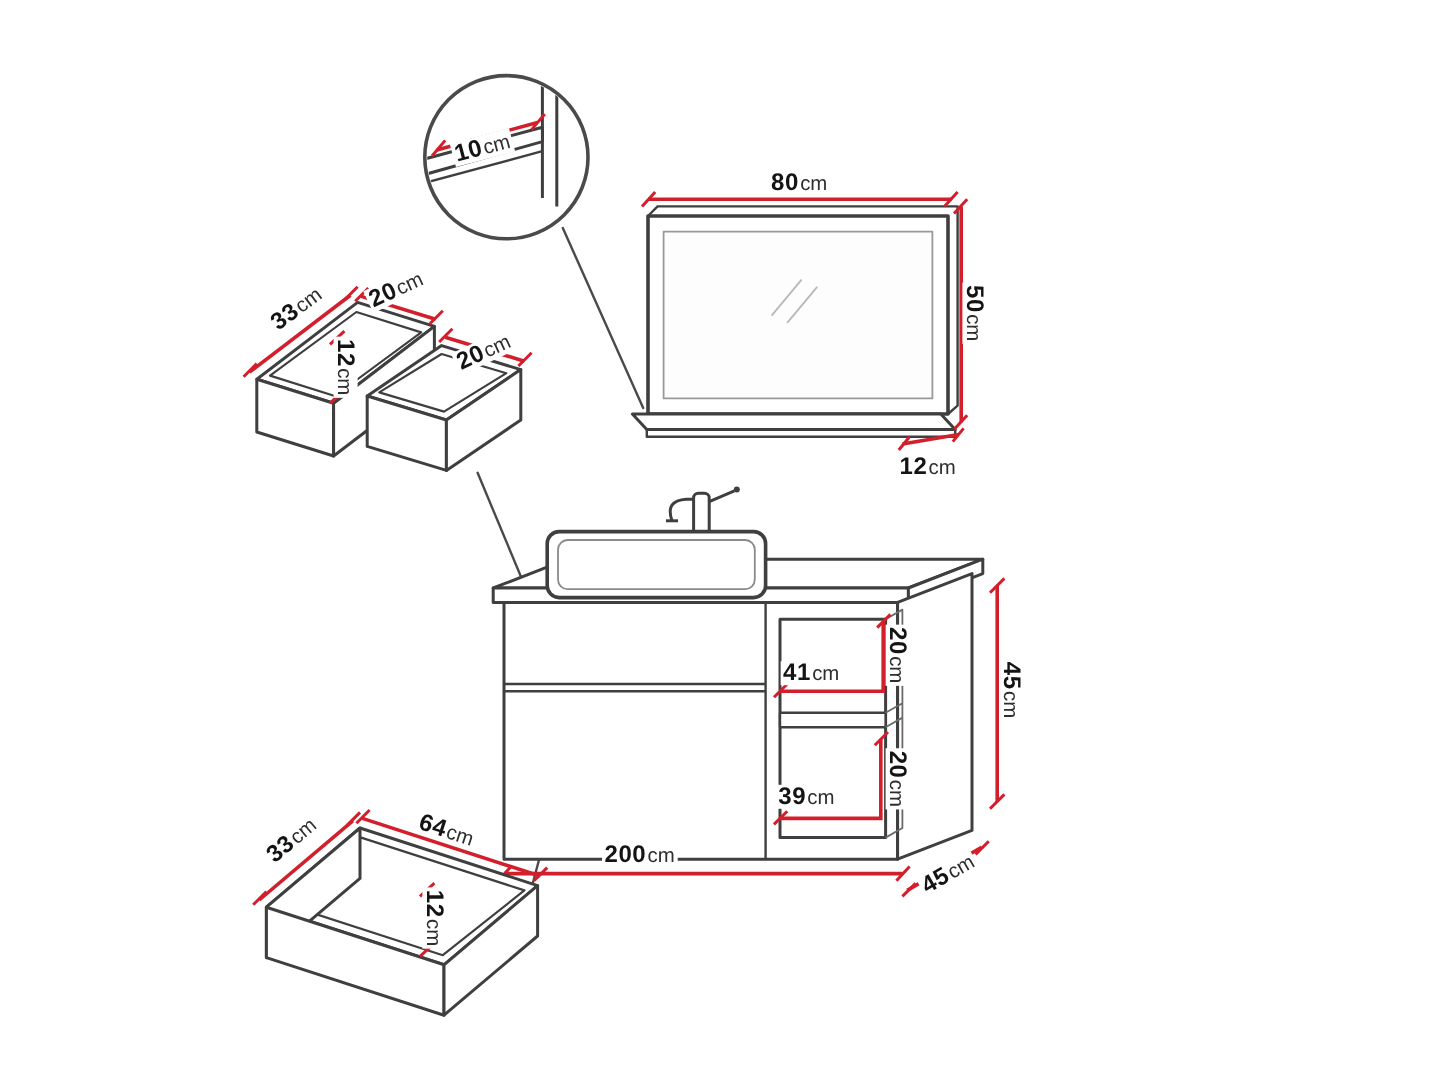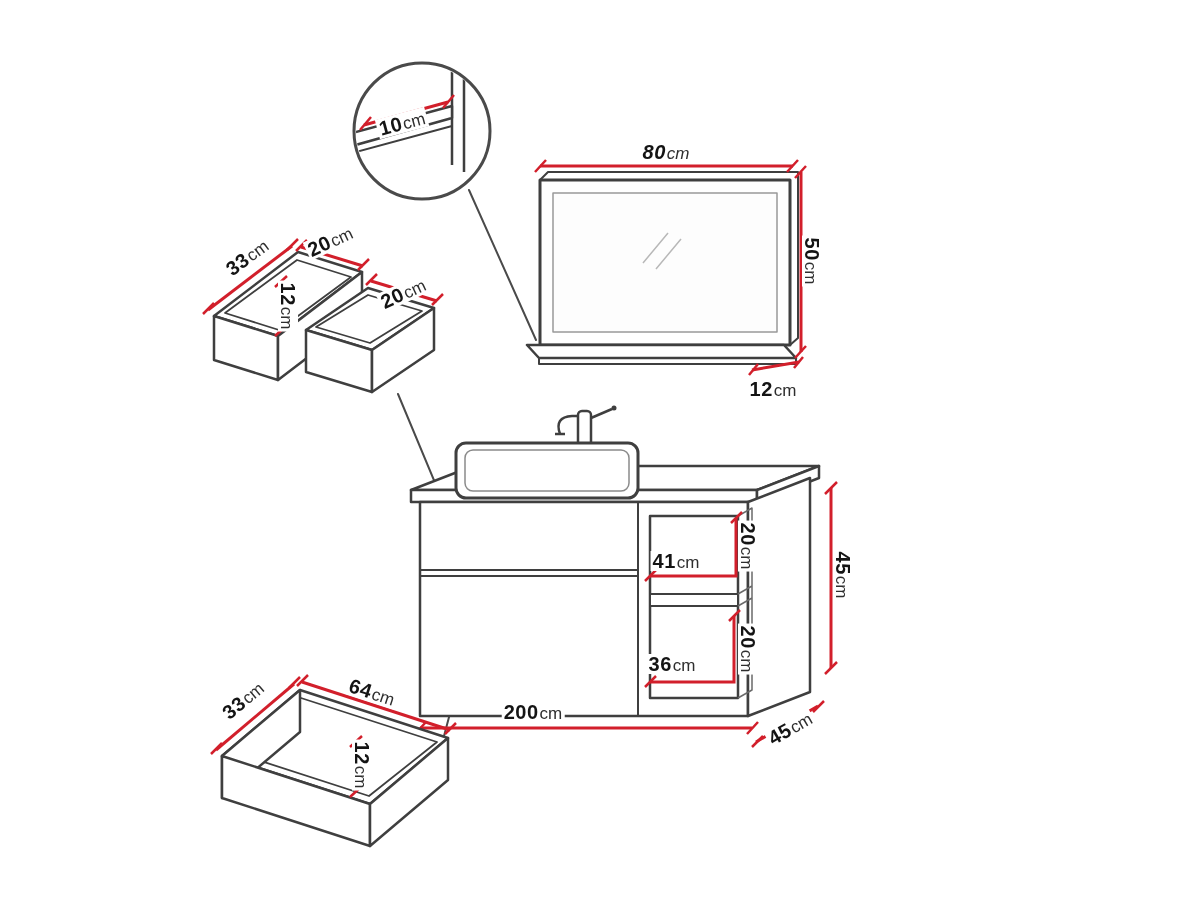--- a/index.html
+++ b/index.html
@@ -137,21 +137,21 @@
     <path d="M297,686 L308,675 M445,734 L456,723" stroke-width="2.5"></path>
     <path d="M356,742 L356,792" stroke-width="3"></path>
     <path d="M350,747 L362,736 M350,797 L362,786" stroke-width="2.5"></path>
   </g>
 </svg>
 
 <div class="dim-label" style="left:402px;top:123px;transform:translate(-50%,-50%) rotate(-15deg);">
   <span class="val">10</span>
       <span class="unit">cm</span>
 </div>
-<div class="dim-label" style="left:666px;top:152px;transform:translate(-50%,-50%);font-style:italic;">
+<div class="dim-label" style="left:666px;top:152px;transform:translate(-50%,-50%);">
   <span class="val">80</span>
       <span class="unit">cm</span>
 </div>
 <div class="dim-label" style="left:812px;top:261px;transform:translate(-50%,-50%) rotate(90deg);">
   <span class="val">50</span>
       <span class="unit">cm</span>
 </div>
 <div class="dim-label" style="left:773px;top:389px;transform:translate(-50%,-50%);">
   <span class="val">12</span>
       <span class="unit">cm</span>
@@ -180,21 +180,21 @@
 </div>
 <div class="dim-label" style="left:748px;top:546px;transform:translate(-50%,-50%) rotate(90deg);">
   <span class="val">20</span>
       <span class="unit">cm</span>
 </div>
 <div class="dim-label" style="left:843px;top:575px;transform:translate(-50%,-50%) rotate(90deg);">
   <span class="val">45</span>
       <span class="unit">cm</span>
 </div>
 <div class="dim-label" style="left:672px;top:664px;transform:translate(-50%,-50%);">
-  <span class="val">36</span>
+  <span class="val">39</span>
       <span class="unit">cm</span>
 </div>
 <div class="dim-label" style="left:748px;top:649px;transform:translate(-50%,-50%) rotate(90deg);">
   <span class="val">20</span>
       <span class="unit">cm</span>
 </div>
 <div class="dim-label" style="left:533px;top:712px;transform:translate(-50%,-50%);">
   <span class="val">200</span>
       <span class="unit">cm</span>
 </div>

